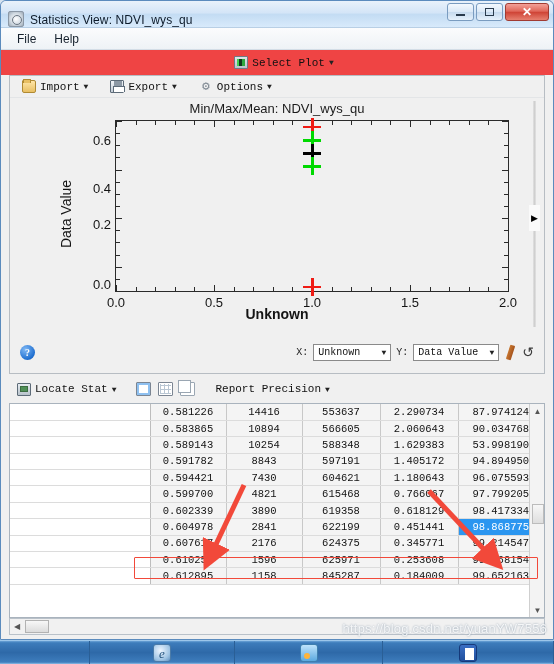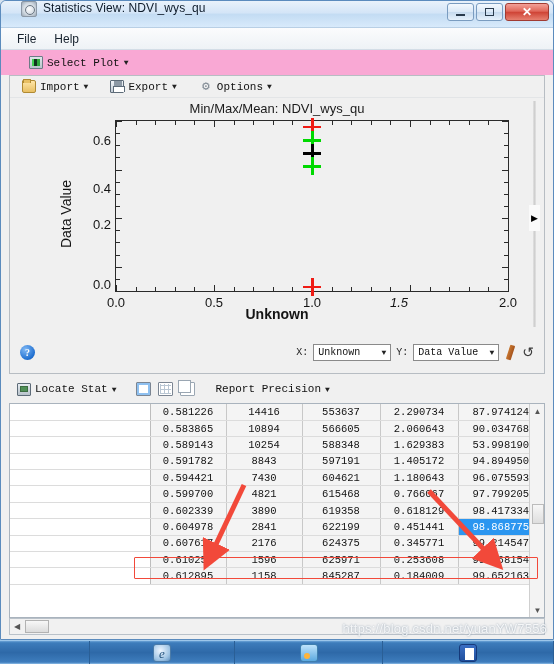--- a/index.html
+++ b/index.html
@@ -20,22 +20,22 @@
     overflow: hidden;
   }
 
   
   .titlebar {
     position: relative;
     height: 27px;
     background: linear-gradient(180deg,#e9f2fb 0%,#d4e5f7 45%,#c3dcf3 52%,#d8eafb 100%);
     border-bottom: 1px solid #b8cfe5;
     border-radius: 5px 5px 0 0;
-    display: flex; align-items: flex-start;
-    padding-left: 20px;
+    display: flex; align-items: flex-end;
+    padding-left: 7px;
   }
   .win-icon {
     width: 16px; height: 16px; margin-right: 6px;
     border-radius: 2px;
     background: radial-gradient(circle at 50% 50%, #ffffff 0%, #cfd8e0 60%, #9aa7b4 100%);
     border: 1px solid #8b98a6;
     position: relative; flex: none;
   }
   .win-icon::after {
     content:""; position:absolute; left:3px; top:3px; width:8px; height:8px;
@@ -66,22 +66,23 @@
   .menubar {
     height: 22px;
     background: linear-gradient(180deg,#fbfcfd 0%,#eef2f6 100%);
     border-bottom: 1px solid #d3dde6;
     display: flex; align-items: center; padding-left: 8px; gap: 2px;
   }
   .menu-item { font-size: 12px; color: #17222e; padding: 2px 8px; border-radius: 2px; }
 
   
   .selectplot-bar {
-    height: 25px; display: flex; align-items: center; padding-left: 24px;
-    background: #f9a8d4;
+    height: 25px; display: flex; align-items: center; padding-left: 14px;
+    background: #ef4444;
+    justify-content: center;
   }
   .tbtn {
     display: flex; align-items: center; gap: 4px;
     font-family: "Liberation Mono", monospace;
     font-size: 11px; color: #111; padding: 1px 4px; border-radius: 2px;
     white-space: nowrap;
   }
   .caret { font-size: 8px; color: #222; }
 
   .ico { width: 14px; height: 13px; flex: none; position: relative; }
@@ -487,21 +488,21 @@
           <div class="tickh" style="top: 133.571px; right: 0px; height: 1px; width: 4px;"></div>
           <div class="tickh" style="top: 145.714px; left: 0px; height: 1px; width: 6px;"></div>
           <div class="tickh" style="top: 145.714px; right: 0px; height: 1px; width: 6px;"></div>
           <div class="tickh" style="top: 157.857px; left: 0px; height: 1px; width: 4px;"></div>
           <div class="tickh" style="top: 157.857px; right: 0px; height: 1px; width: 4px;"></div>
           <div class="tickh" style="top: 170px; left: 0px; height: 1px; width: 4px;"></div>
           <div class="tickh" style="top: 170px; right: 0px; height: 1px; width: 4px;"></div>
           <div class="xtick-label" style="left: 0px;">0.0</div>
           <div class="xtick-label" style="left: 98px;">0.5</div>
           <div class="xtick-label" style="left: 196px;">1.0</div>
-          <div class="xtick-label" style="left: 283px; font-style: italic;">1.5</div>
+          <div class="xtick-label" style="left: 294px;">1.5</div>
           <div class="xtick-label" style="left: 392px;">2.0</div>
           <div class="ytick-label" style="top: 162.817px;">0.0</div>
           <div class="ytick-label" style="top: 103px;">0.2</div>
           <div class="ytick-label" style="top: 67.0423px;">0.4</div>
           <div class="ytick-label" style="top: 19.1549px;">0.6</div>
           <div class="marker red" style="left: 196px; top: 5.98592px;"></div>
           <div class="marker green" style="left: 196px; top: 19.1549px;"></div>
           <div class="marker black" style="left: 196px; top: 32.3239px;"></div>
           <div class="marker green" style="left: 196px; top: 45.493px;"></div>
           <div class="marker red" style="left: 196px; top: 165.69px;"></div>

